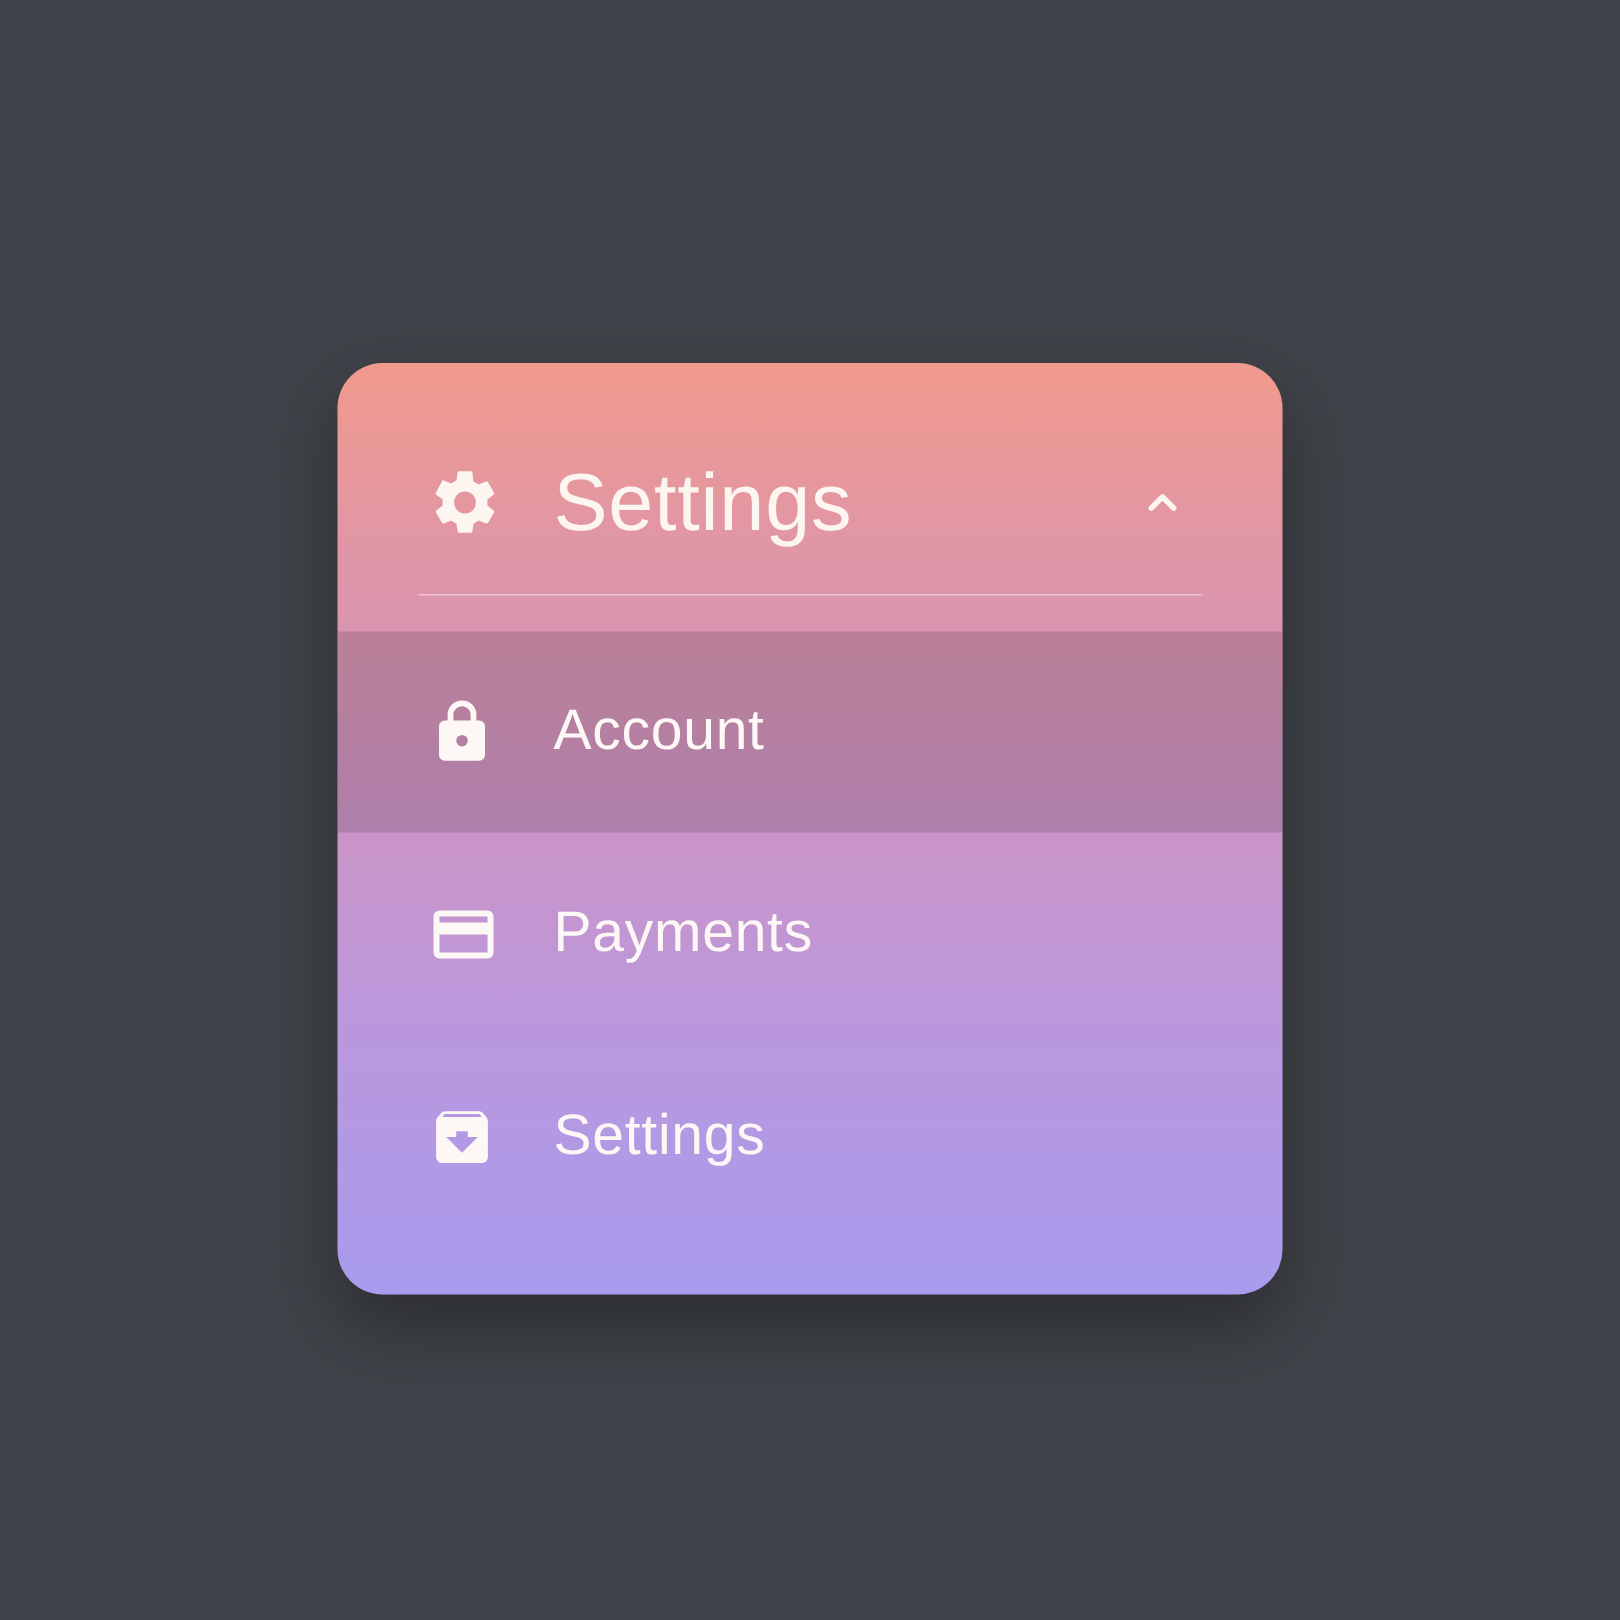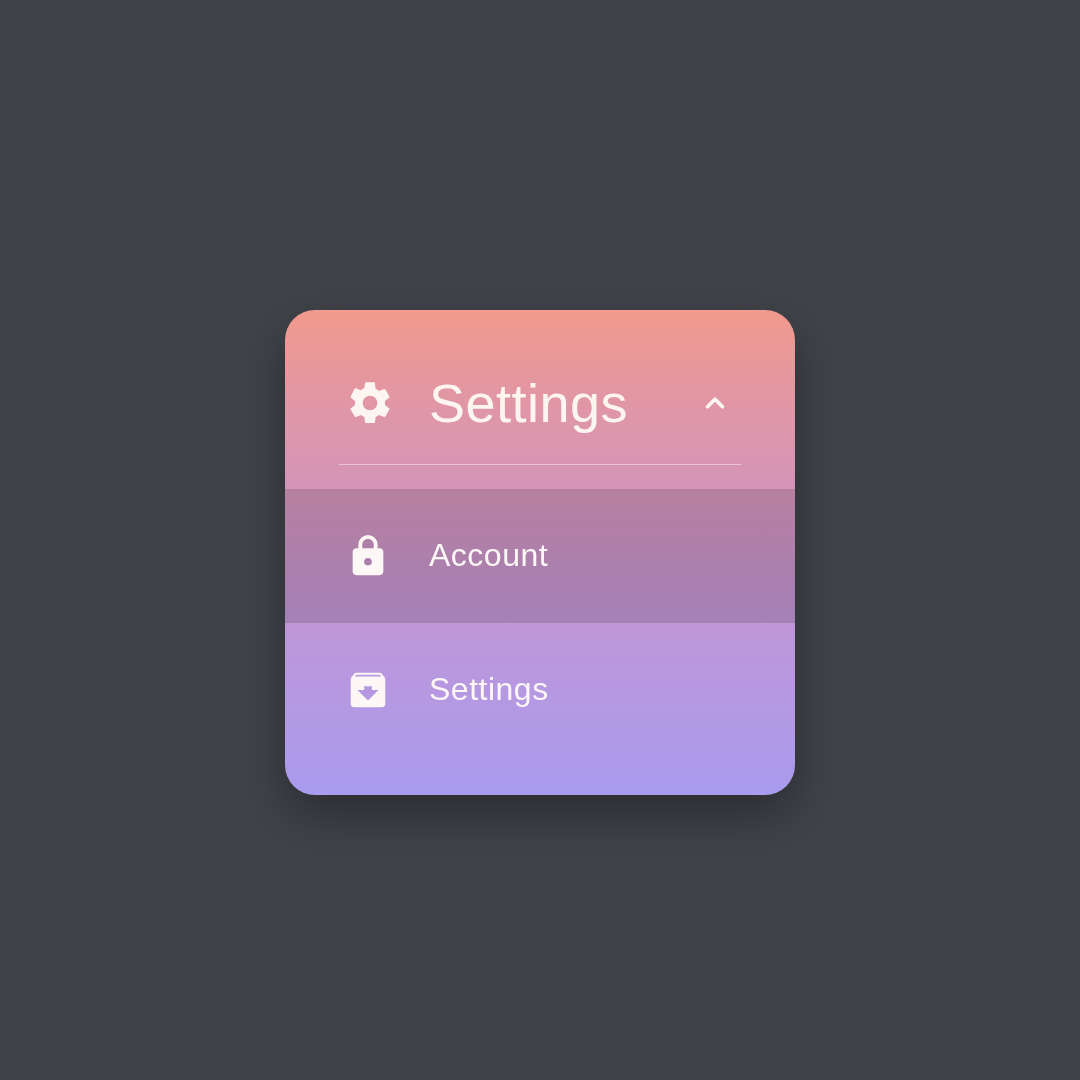--- a/index.html
+++ b/index.html
@@ -10,21 +10,21 @@
     body {
       width: 1080px;
       height: 1080px;
       background: #404349;
       display: flex;
       align-items: center;
       justify-content: center;
       font-family: 'Segoe UI', -apple-system, BlinkMacSystemFont, sans-serif;
     }
     .menu-card {
-      width: 510px;
+      width: 630px;
       border-radius: 30px;
       overflow: hidden;
       background: linear-gradient(180deg, #f19a8d 0%, #e096a6 20%, #cf94c2 45%, #bb97dc 70%, #a99bee 100%);
       box-shadow: 0 20px 50px rgba(0,0,0,0.35);
       padding-top: 38px;
       padding-bottom: 38px;
       margin-top: 24px;
     }
     .menu-header {
       display: flex;
@@ -70,21 +70,21 @@
     }
     .menu-item .icon {
       width: 56px;
       display: flex;
       align-items: center;
       justify-content: flex-start;
       color: #fdf7f5;
     }
     .menu-item .label {
       flex: 1;
-      font-size: 32px;
+      font-size: 38px;
       font-weight: 400;
       color: #fdf7f5;
       padding-left: 28px;
       letter-spacing: 0.5px;
     }
     svg {
       display: block;
     }
   </style>
 </head>
@@ -110,20 +110,28 @@
 
   <div class="menu-item active">
     <span class="icon">
       <svg width="46" height="46" viewBox="0 0 24 24" fill="currentColor">
         <path d="M18,8H17V6a5,5,0,0,0-10,0V8H6a2,2,0,0,0-2,2V20a2,2,0,0,0,2,2H18a2,2,0,0,0,2-2V10A2,2,0,0,0,18,8ZM9,6a3,3,0,0,1,6,0V8H9ZM12,17a2,2,0,1,1,2-2A2,2,0,0,1,12,17Z"></path>
       </svg>
     </span>
     <span class="label">Account</span>
   </div>
 
+  <div class="menu-item">
+    <span class="icon">
+      <svg width="48" height="48" viewBox="0 0 24 24" fill="currentColor">
+        <path d="M20,4H4A2,2,0,0,0,2,6V18a2,2,0,0,0,2,2H20a2,2,0,0,0,2-2V6A2,2,0,0,0,20,4Zm0,14H4V12H20Zm0-10H4V6H20Z"></path>
+      </svg>
+    </span>
+    <span class="label">Payments</span>
+  </div>
 
   <div class="menu-item">
     <span class="icon">
       <svg width="46" height="46" viewBox="0 0 24 24" fill="currentColor">
         <path d="M20.54,5.23,19.15,3.55A1.5,1.5,0,0,0,18,3H6a1.5,1.5,0,0,0-1.15.55L3.46,5.23A2,2,0,0,0,3,6.5V19a2,2,0,0,0,2,2H19a2,2,0,0,0,2-2V6.5A2,2,0,0,0,20.54,5.23ZM12,17.5,6.5,12H10V10h4v2h3.5ZM5.12,5l.81-1H18l.94,1Z"></path>
       </svg>
     </span>
     <span class="label">Settings</span>
   </div>
 

